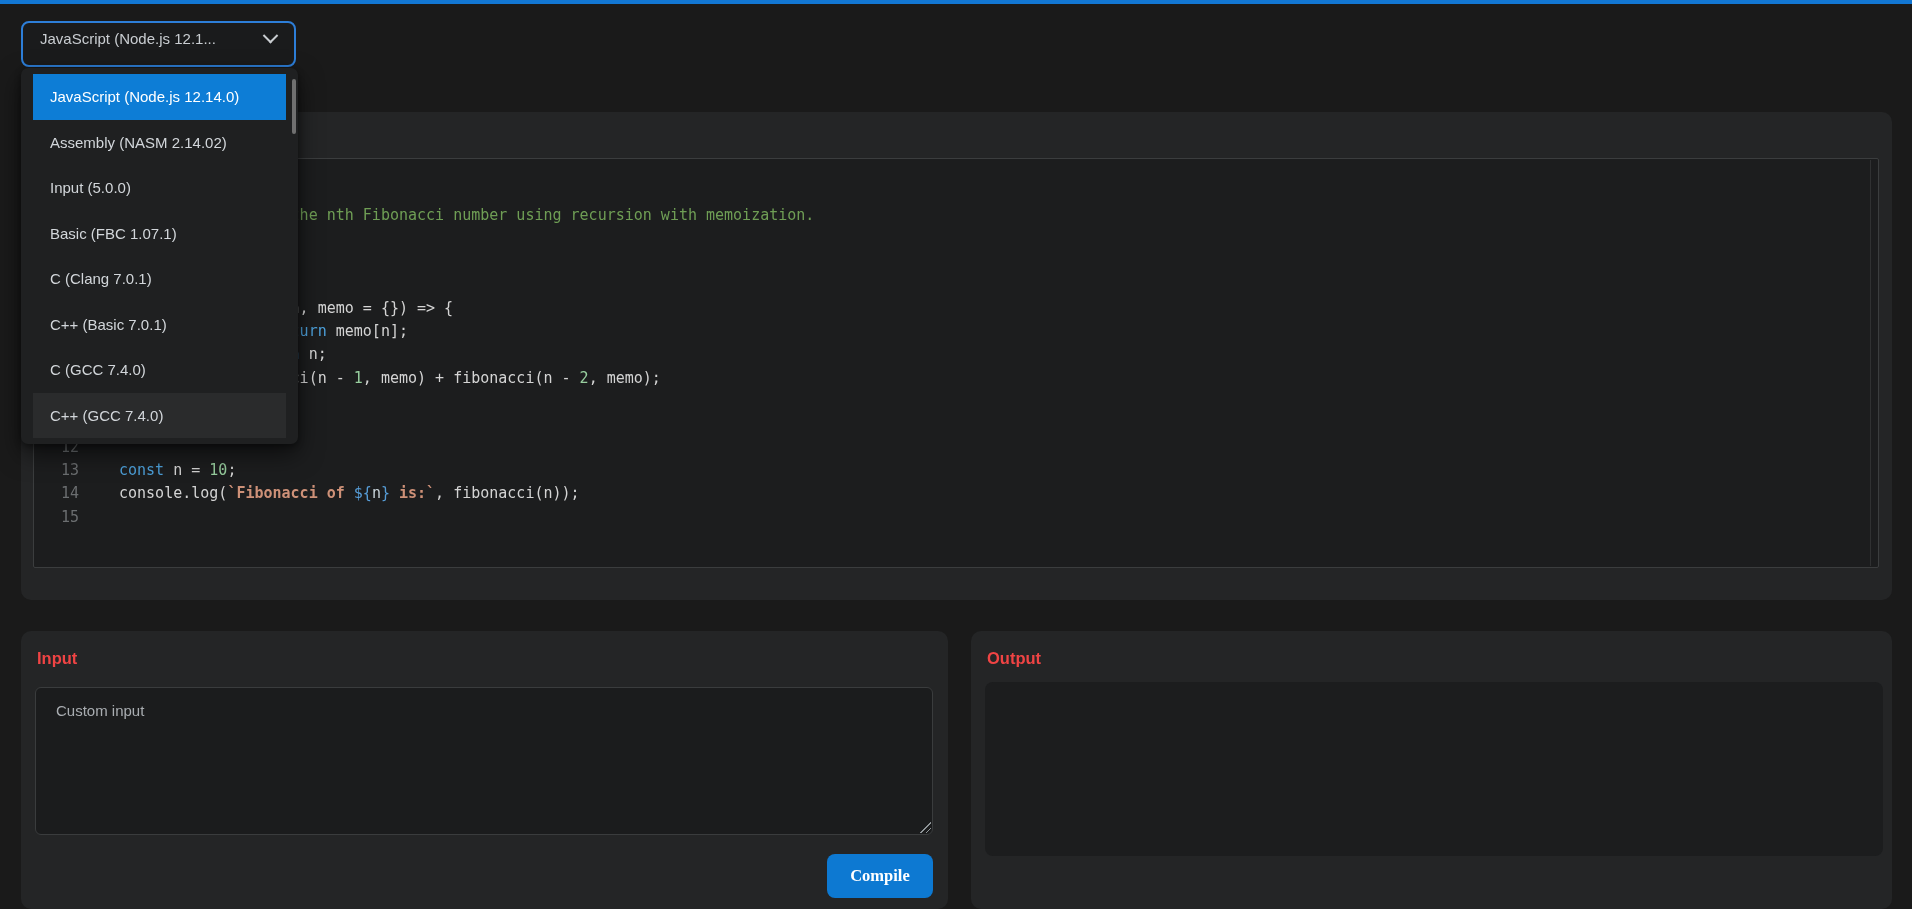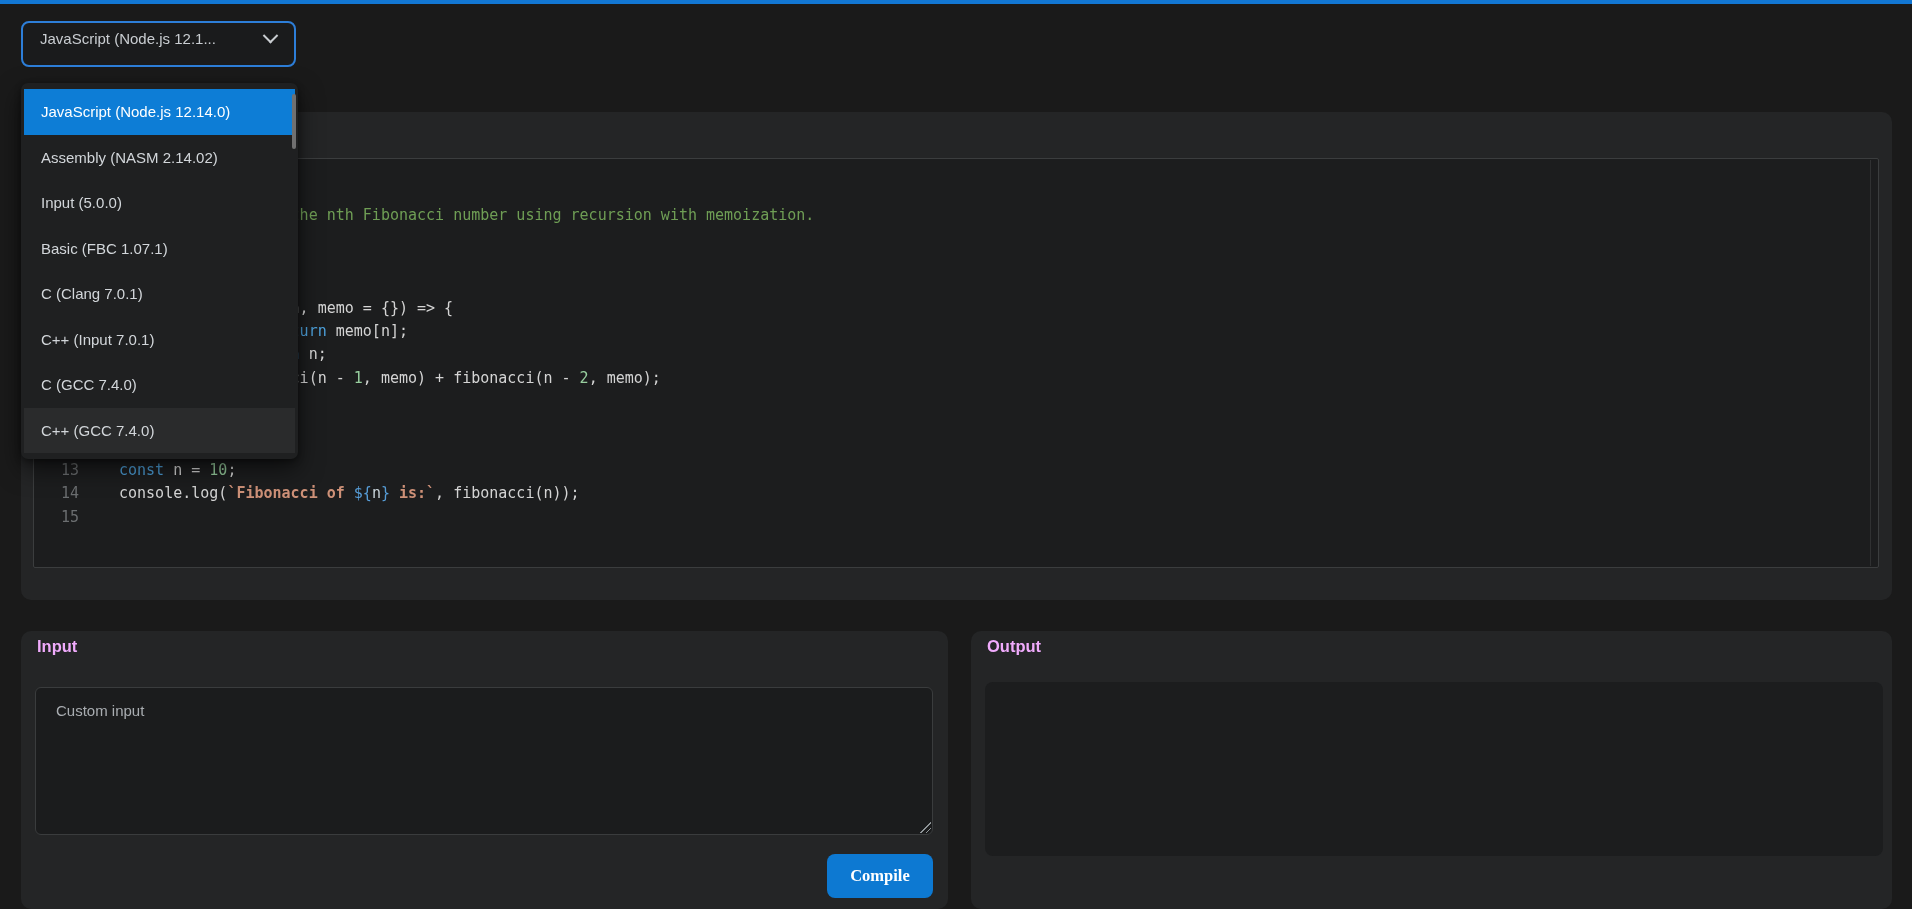--- a/index.html
+++ b/index.html
@@ -22,22 +22,22 @@
     padding:0 16px 12px 17px; cursor:pointer; z-index:30;
   }
   .lang-select-value { color:#c9cdd1; font-size:15px; white-space:nowrap; overflow:hidden; }
   .chevron {
     width:11px; height:11px; border-right:2.5px solid #c9cdd1; border-bottom:2.5px solid #c9cdd1;
     transform:rotate(45deg) translate(-2px,-2px); margin-right:2px;
   }
 
   
   .dropdown {
-    position:absolute; left:21px; top:83px; width:277px;
-    background:#1f2021; border-radius:7px; padding:6px 3px;
+    position:absolute; left:21px; top:68px; width:277px;
+    background:#1f2021; border-radius:7px; padding:6px 12px;
     box-shadow:0 10px 24px rgba(0,0,0,.55), 0 2px 6px rgba(0,0,0,.4);
     z-index:40; overflow:hidden;
   }
   .dd-item {
     height:45.5px; display:flex; align-items:center; padding-left:17px;
     color:#d2d6da; font-size:15px; cursor:pointer; white-space:nowrap;
   }
   .dd-item.selected { background:#0d7dd6; color:#ffffff; }
   .dd-item.hover { background:#2a2b2c; }
   .dd-scroll-thumb {
@@ -67,21 +67,21 @@
   .tok-num { color:#98cf9f; }
   .tok-str { color:#ce9178;font-weight:bold; }
   .tok-com { color:#6f9e55; }
   .tok-ib  { color:#569cd6; }
   .tok-vr  { color:#c9d4da; }
 
   
   .io-panel { position:absolute; top:631px; height:278px; background:#242526; border-radius:10px; z-index:5; }
   .input-panel { left:21px; width:927px; }
   .output-panel { left:971px; width:921px; }
-  .io-label { position:absolute; left:16px; top:6px; color:#f0abfc; font-size:16.5px; font-weight:700; }
+  .io-label { position:absolute; left:16px; top:18px; color:#ef4444; font-size:16.5px; font-weight:700; }
   .custom-input {
     position:absolute; left:14px; top:56px; width:898px; height:148px;
     background:#1b1c1d; border:1px solid #3a3c3d; border-radius:6px;
     color:#f0abfc; font-family:"Liberation Sans", sans-serif; font-size:15px;
     padding:14px 20px; resize:none; outline:none;
   }
   .custom-input::placeholder { color:#a9adb1; opacity:1; }
   .resize-handle {
     position:absolute; left:896px; top:188px; width:14px; height:14px;
     background:repeating-linear-gradient(315deg, transparent 0 3px, #8f9598 3px 4px);
@@ -133,21 +133,21 @@
     <span class="chevron"></span>
   </div>
 
   <div class="dropdown" id="dropdown">
     <div class="dd-scroll-thumb"></div>
   <div class="dd-item selected">JavaScript (Node.js 12.14.0)</div>
       <div class="dd-item">Assembly (NASM 2.14.02)</div>
       <div class="dd-item">Input (5.0.0)</div>
       <div class="dd-item">Basic (FBC 1.07.1)</div>
       <div class="dd-item">C (Clang 7.0.1)</div>
-      <div class="dd-item">C++ (Input 7.0.1)</div>
+      <div class="dd-item">C++ (Basic 7.0.1)</div>
       <div class="dd-item">C (GCC 7.4.0)</div>
       <div class="dd-item hover">C++ (GCC 7.4.0)</div>
     </div>
 
   <div class="io-panel input-panel">
     <div class="io-label">Input</div>
     <textarea class="custom-input" placeholder="Custom input" style=""></textarea>
     <div class="resize-handle"></div>
     <button class="compile-btn">Compile</button>
   </div>

